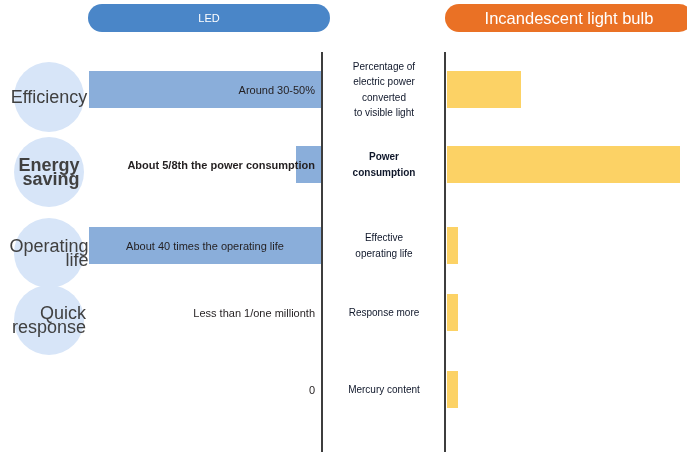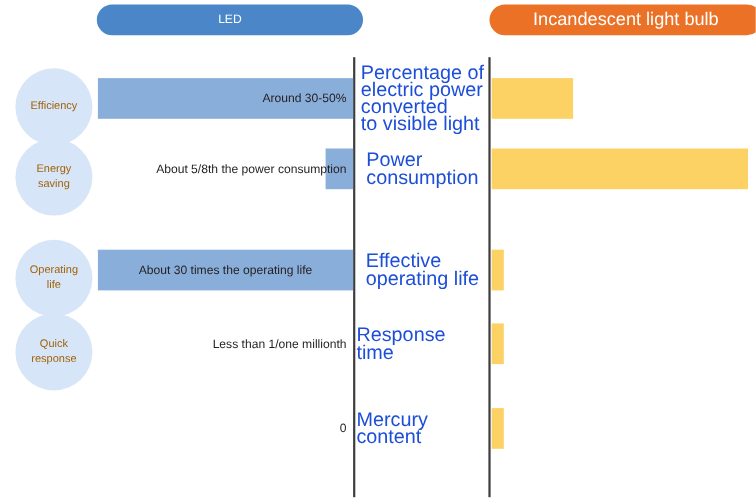--- a/index.html
+++ b/index.html
@@ -51,44 +51,44 @@
   #divider-left  { left: 321px; }
   #divider-right { left: 444px; }
 
   
   .row {
     position: absolute;
     left: 0;
     width: 687px;
   }
   #row-0 { top: 52px;  height: 75px; }
-  #row-1 { top: 116px; height: 75px; }
+  #row-1 { top: 127px; height: 75px; font-weight: bold; }
   #row-2 { top: 208px; height: 75px; padding-left: 28px; }
   #row-3 { top: 275px; height: 75px; }
   #row-4 { top: 352px; height: 75px; }
 
   
   .circle {
     position: absolute;
     left: 14px;
     top: 10px;
     width: 70px;
     height: 70px;
     border-radius: 50%;
     background: #d7e5f8;
     display: flex;
     align-items: center;
     justify-content: center;
   }
   .circle-label {
-    font-size: 10px;
+    font-size: 18px;
     line-height: 14px;
-    text-align: center;
-    white-space: nowrap;
-    color: #a16207;
+    text-align: right;
+    white-space: nowrap;
+    color: #404040;
   }
 
   
   .left-zone {
     position: absolute;
     left: 89px;
     top: 0;
     width: 232px;
     height: 100%;
   }
@@ -116,23 +116,24 @@
     position: absolute;
     left: 324px;
     top: 0;
     width: 120px;
     height: 100%;
     display: flex;
     align-items: center;
     justify-content: center;
   }
   .center-label {
-    font-size: 18px;
+    font-size: 10px;
     line-height: 15.5px;
-    color: #1d4ed8;
+    text-align: center;
+    color: #0f172a;
   }
 
   
   .right-zone {
     position: absolute;
     left: 447px;
     top: 0;
     width: 240px;
     height: 100%;
   }
@@ -197,41 +198,41 @@
     <div class="right-text"></div>
   </div>
 </div>
 
 <div class="row" id="row-2">
   <div class="circle">
     <span class="circle-label">Operating<br>life</span>
   </div>
   <div class="left-zone">
     <div class="bar-left" style="width:232px;"></div>
-    <div class="left-text" style="right:auto; left:0; width:232px; justify-content:center;">About 30 times the operating life</div>
+    <div class="left-text" style="right:auto; left:0; width:232px; justify-content:center;">About 40 times the operating life</div>
   </div>
   <div class="center-zone">
     <div class="center-label">Effective<br>operating life</div>
   </div>
   <div class="right-zone">
     <div class="bar-right" style="width:11px;"></div>
     <div class="right-text"></div>
   </div>
 </div>
 
 <div class="row" id="row-3">
   <div class="circle">
     <span class="circle-label">Quick<br>response</span>
   </div>
   <div class="left-zone">
     <div class="bar-left" style="width:0px;"></div>
     <div class="left-text">Less than 1/one millionth</div>
   </div>
   <div class="center-zone">
-    <div class="center-label">Response time</div>
+    <div class="center-label">Response more</div>
   </div>
   <div class="right-zone">
     <div class="bar-right" style="width:11px;"></div>
     <div class="right-text"></div>
   </div>
 </div>
 
 <div class="row" id="row-4">
   <div class="left-zone">
     <div class="bar-left" style="width:0px;"></div>

